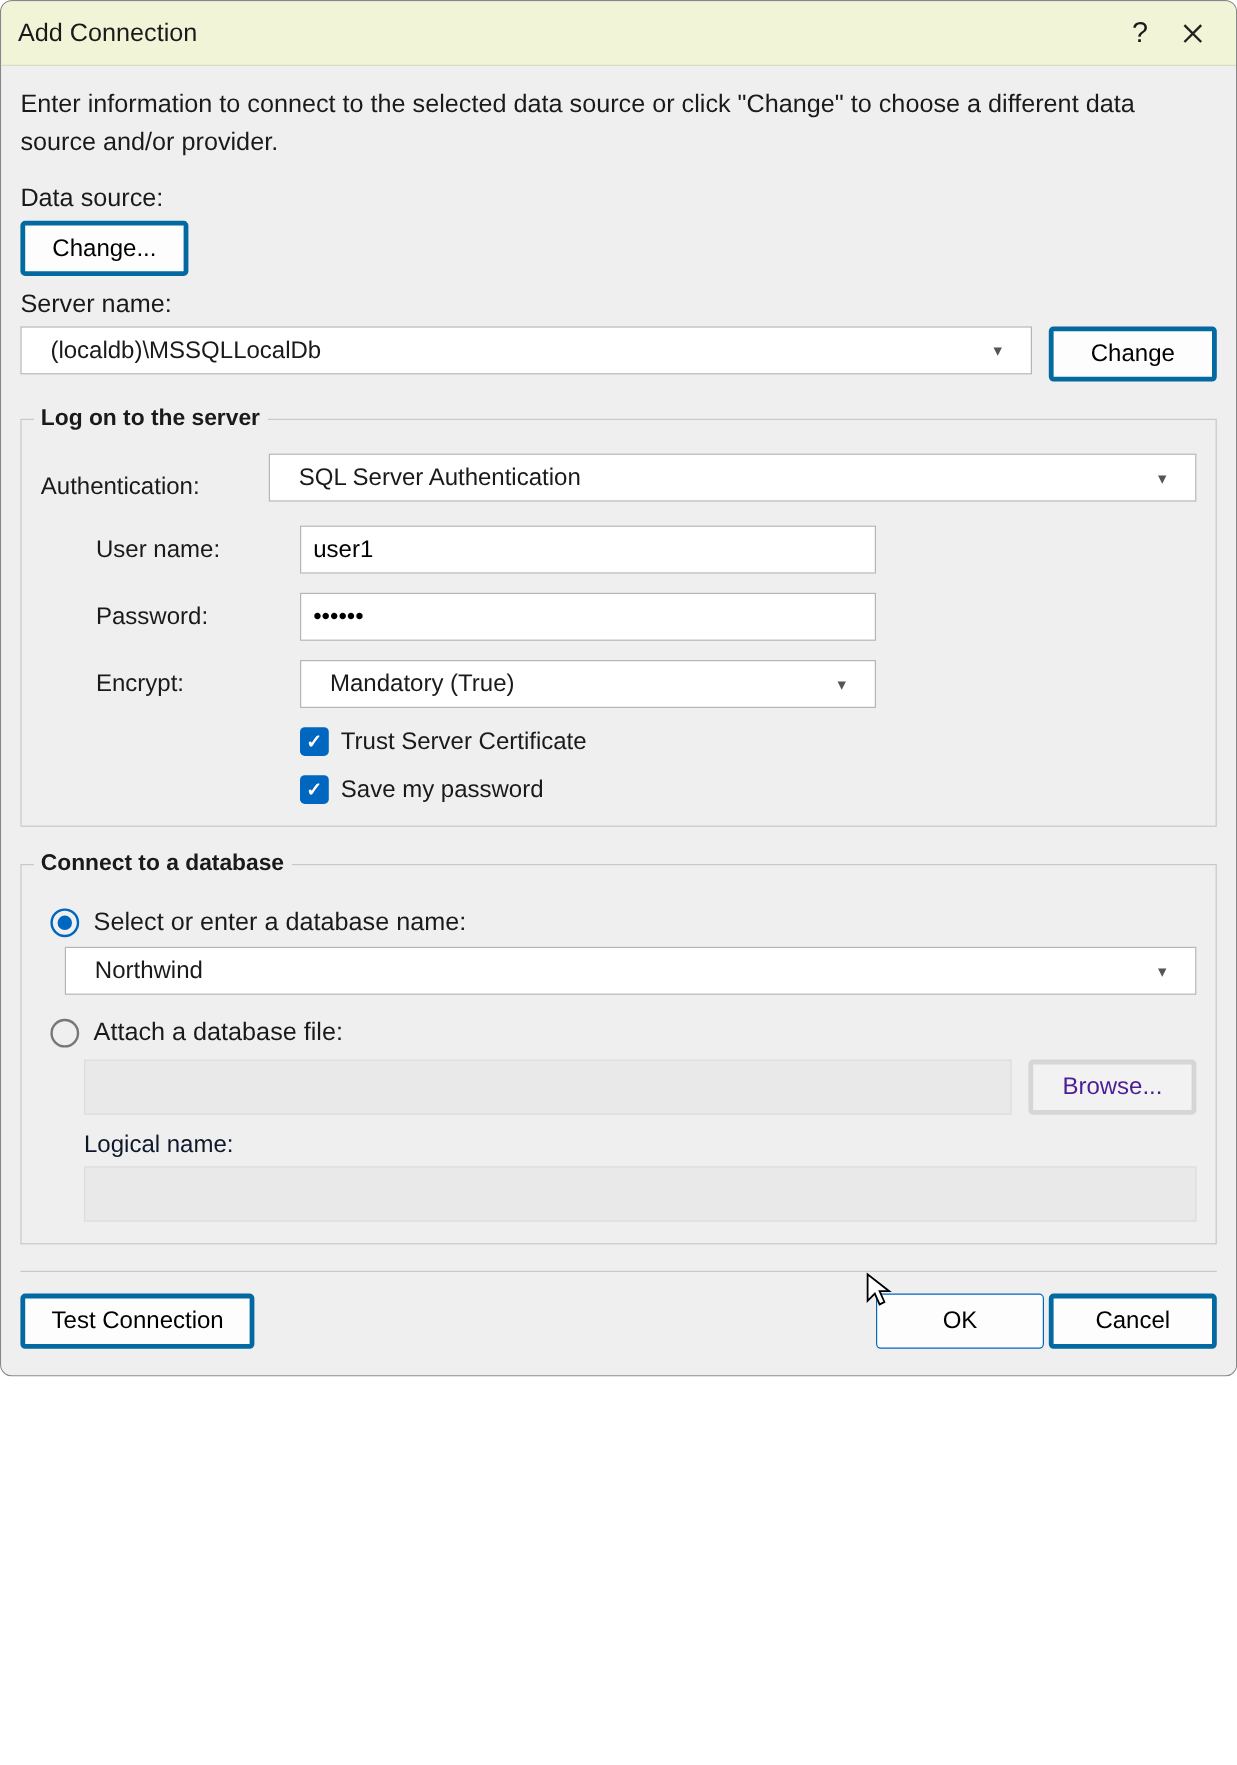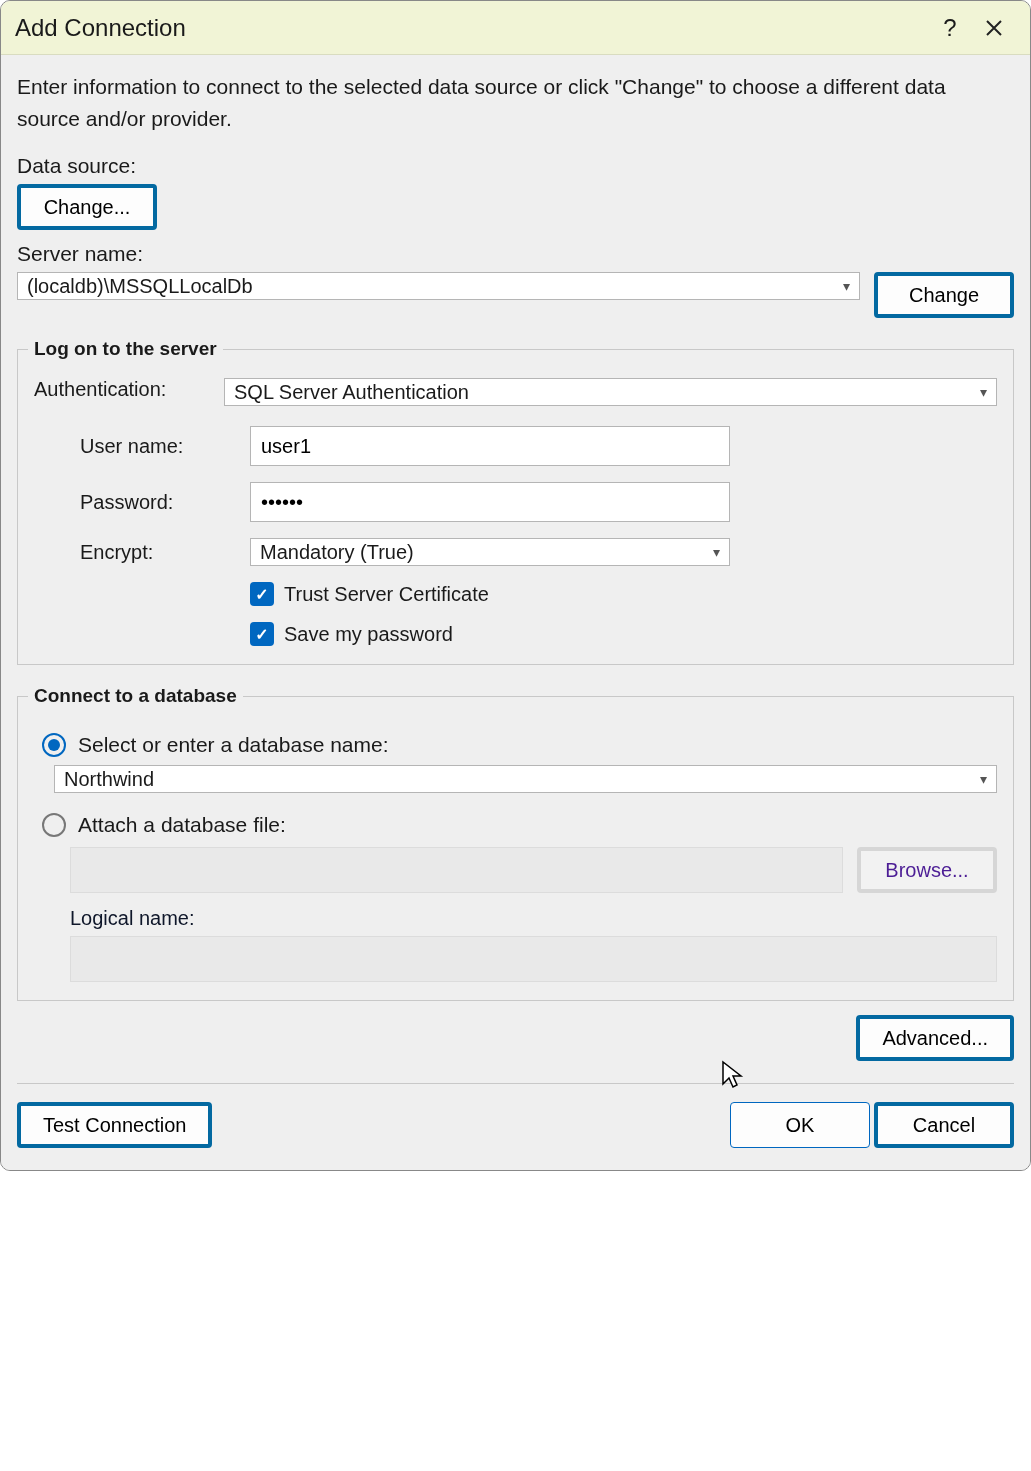--- a/index.html
+++ b/index.html
@@ -20,21 +20,21 @@
     overflow: hidden;
   }
   .titlebar {
     display: flex;
     align-items: center;
     height: 54px;
     padding: 0 14px;
     background: #f1f4d6;
     border-bottom: 1px solid #d9dcc0;
   }
-  .titlebar .title { flex: 1; font-size: 24px; }
+  .titlebar .title { flex: 1; font-size: 21px; }
   .titlebar .tb-btn {
     width: 44px; height: 44px;
     display: flex; align-items: center; justify-content: center;
     font-size: 24px; cursor: pointer;
   }
   .content { padding: 16px 16px 0 16px; background: #efefef; }
   .description { font-size: 21px; line-height: 1.5; margin-bottom: 20px; }
   .field-label { font-size: 21px; margin: 12px 0 6px 0; }
   .row { display: flex; gap: 14px; align-items: stretch; margin-bottom: 12px; }
   .row .grow { flex: 1; }
@@ -43,24 +43,24 @@
     height: 40px;
     border: 1px solid #b5b5b5;
     background: #fff;
     padding: 4px 10px;
     font-size: 20px;
     font-family: inherit;
   }
   .text-input[readonly] { background: #f5f5f5; }
   .combo {
     width: 100%;
-    height: 28px;
+    height: 40px;
     border: 1px solid #b5b5b5;
     background: #fff;
-    padding: 4px 9px;
+    padding: 4px 24px;
     font-size: 20px;
     display: flex;
     align-items: center;
     justify-content: space-between;
     cursor: pointer;
   }
   .combo .chev { font-size: 14px; color: #555; }
   .btn {
     height: 46px;
     min-width: 140px;
@@ -182,21 +182,21 @@
       <div class="combo grow">
         <span>(localdb)\MSSQLLocalDb</span>
         <span class="chev">▾</span>
       </div>
       <button class="btn">Change</button>
     </div>
 
     <fieldset>
       <legend>Log on to the server</legend>
 
-      <div style="display:flex;align-items:flex-start;gap:20px;">
+      <div style="display:flex;align-items:flex-end;gap:20px;">
         <div style="width:170px">Authentication:</div>
         <div class="combo" style="flex:1">
           <span>SQL Server Authentication</span>
           <span class="chev">▾</span>
         </div>
       </div>
 
       <div class="auth-grid">
         <div class="albl">User name:</div>
         <input class="text-input" value="user1" style="">
@@ -255,23 +255,20 @@
       <div class="attach-indent">
         <div class="attach-row">
           <div class="disabled-input"></div>
           <button class="btn disabled">Browse...</button>
         </div>
         <div class="logical-label">Logical name:</div>
         <div class="disabled-input" style="width:100%"></div>
       </div>
     </fieldset>
 
-    <div class="adv-row">
-      <button class="btn">Advanced...</button>
-    </div>
 
     <hr class="sep">
   </div>
 
   <div class="footer">
     <button class="btn">Test Connection</button>
     <div class="right">
       <button class="btn primary">OK</button>
       <button class="btn">Cancel</button>
     </div>

